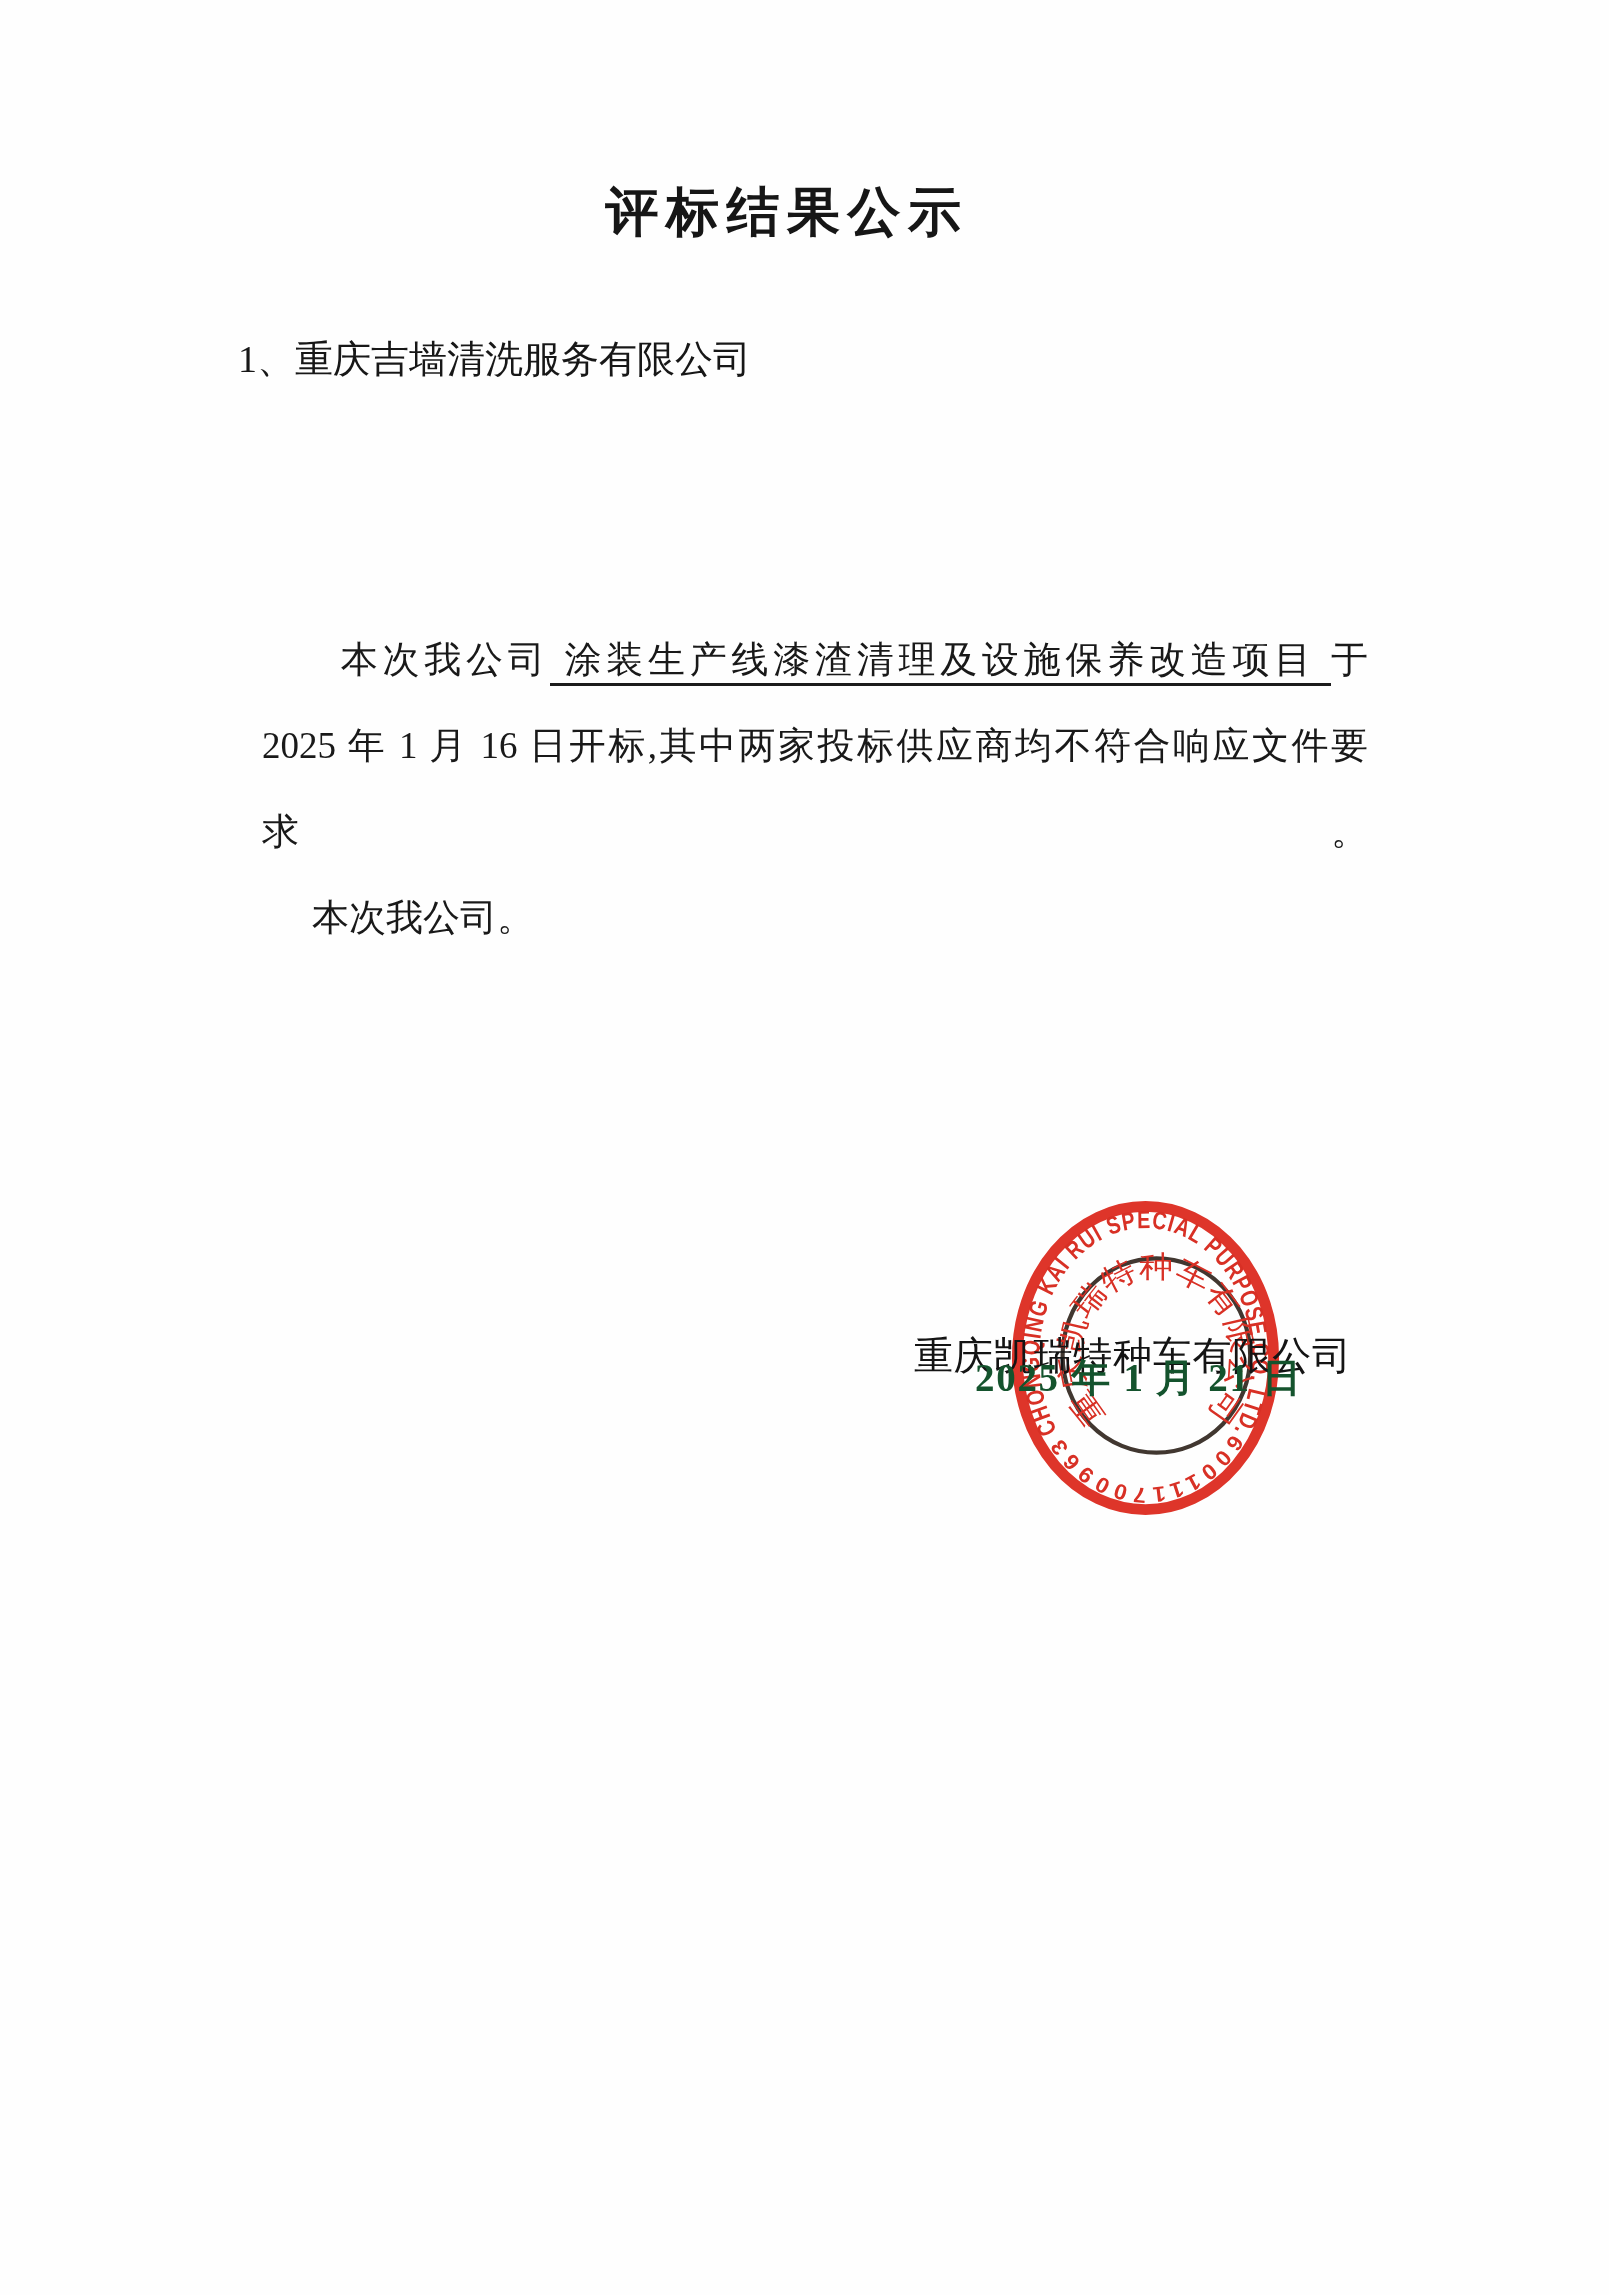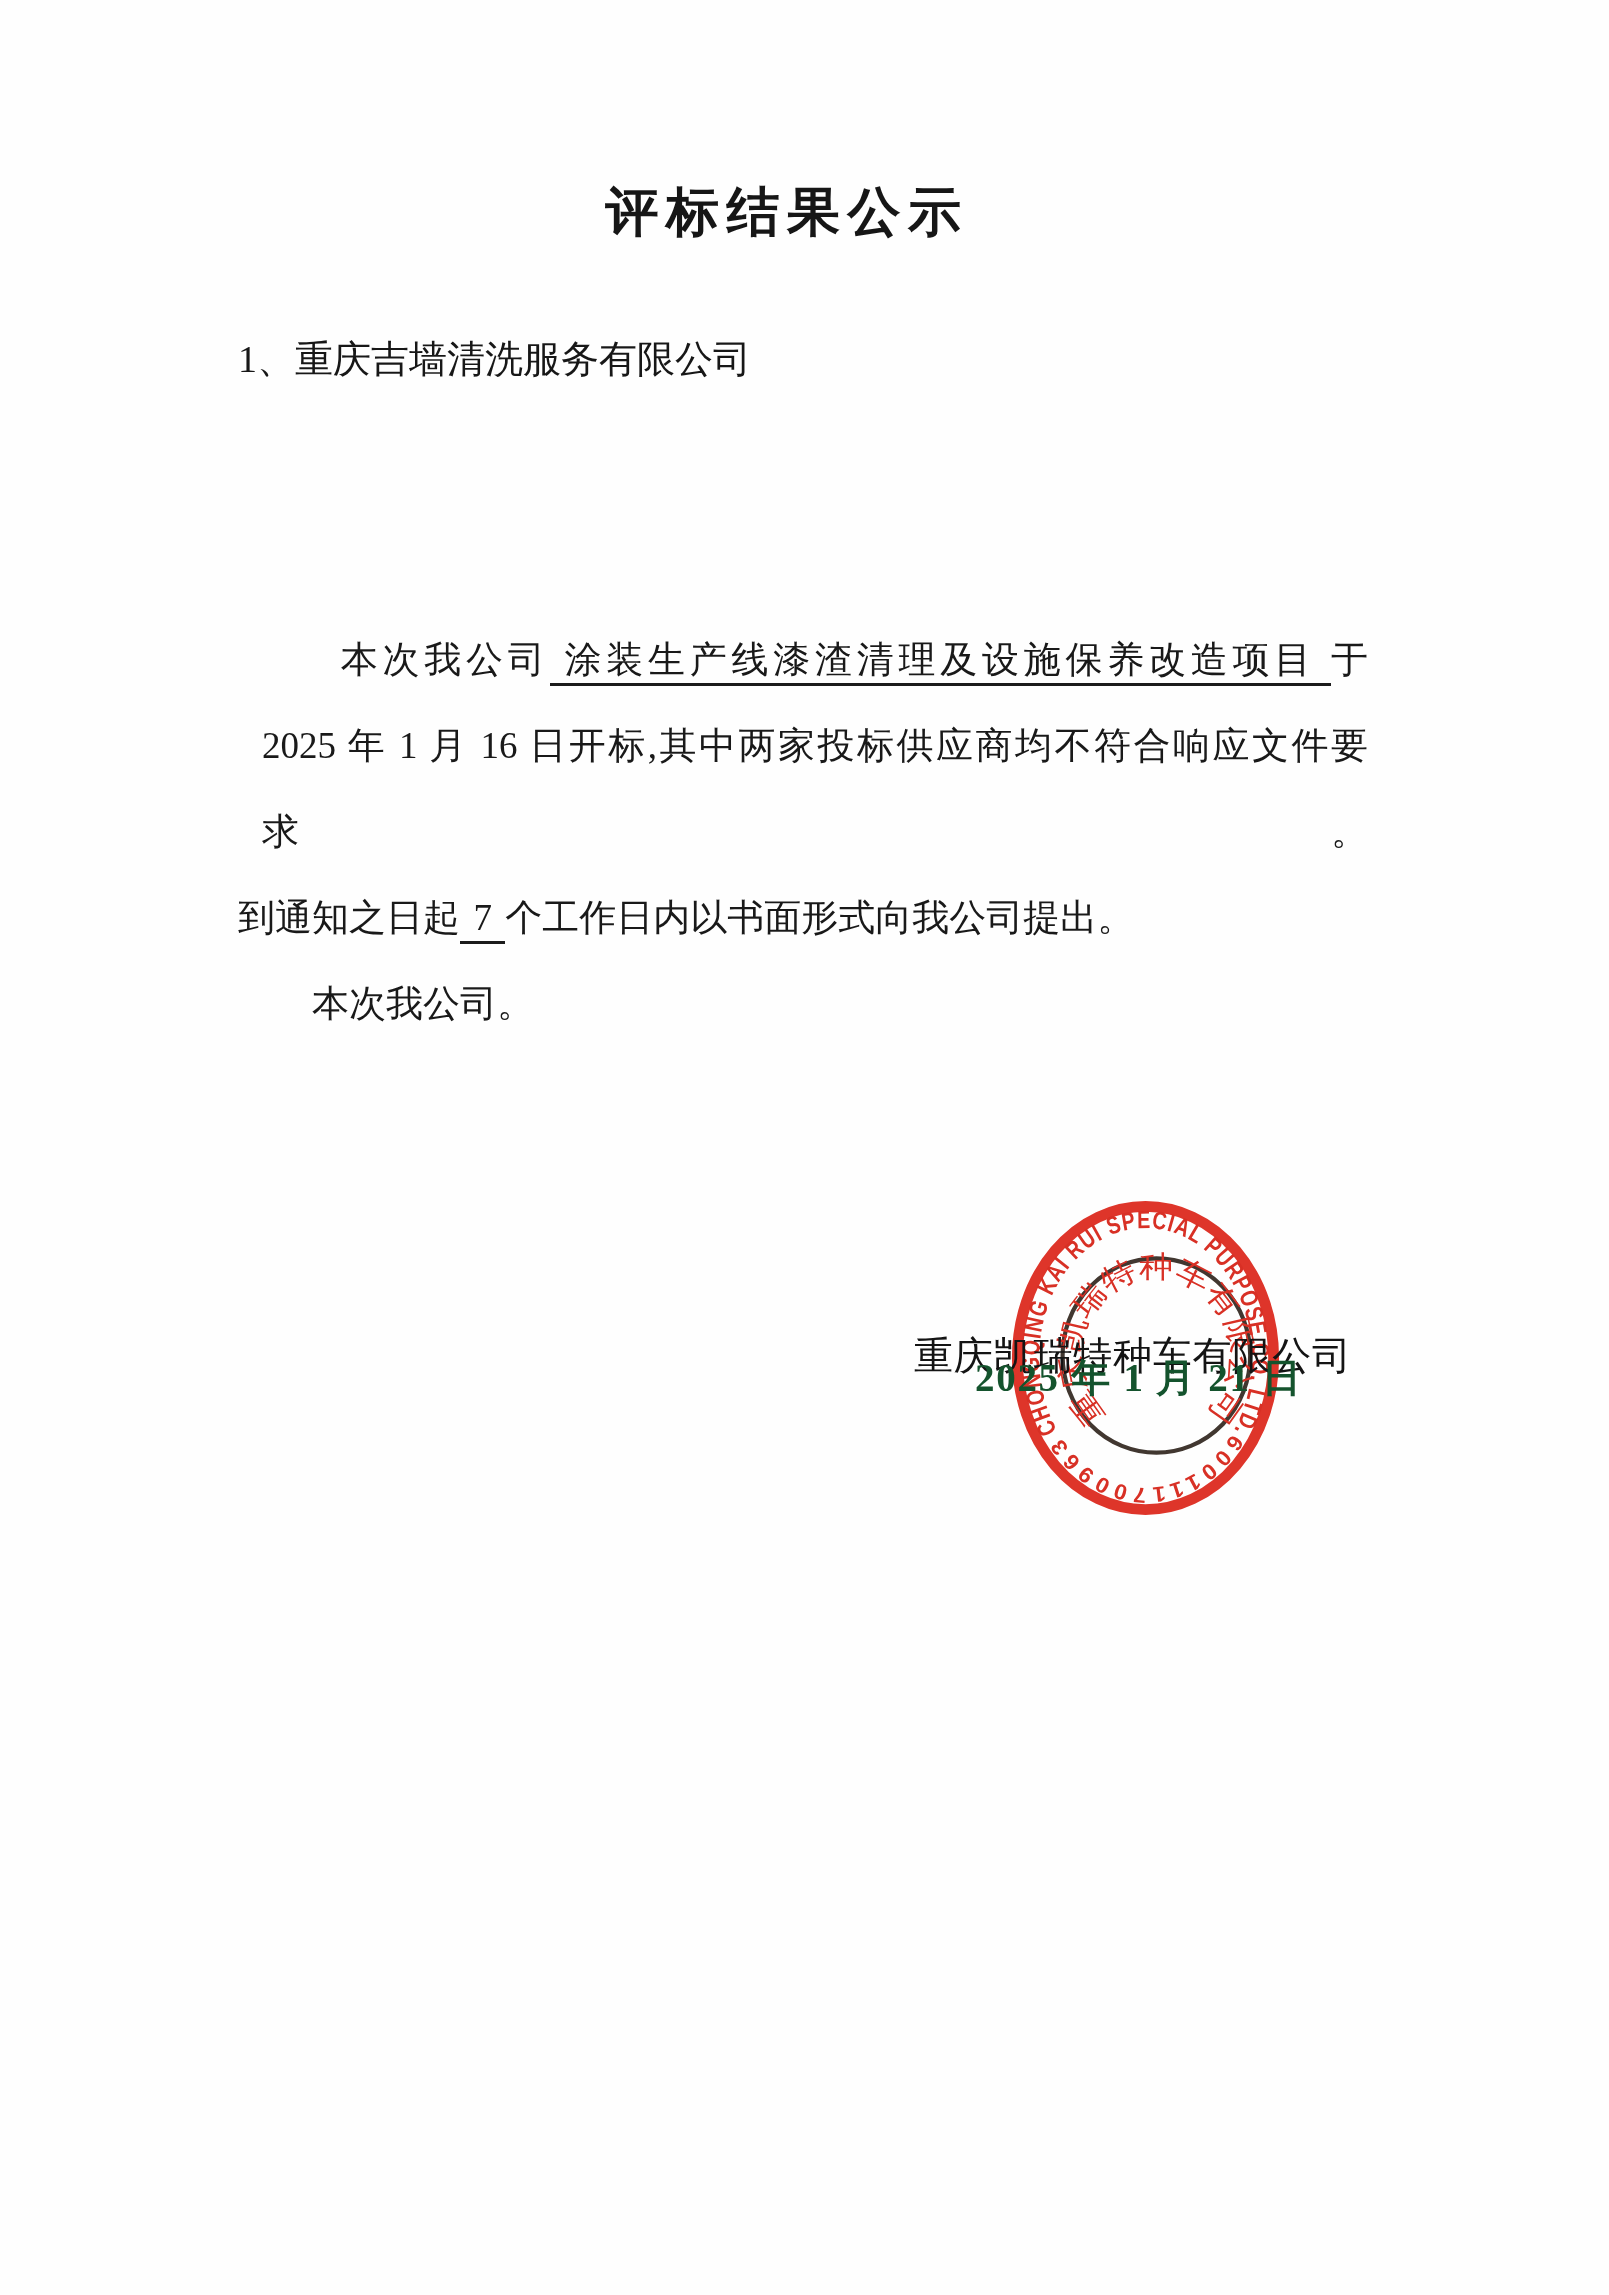--- a/index.html
+++ b/index.html
@@ -90,23 +90,20 @@
       <span>1、</span><span>重庆吉墙清洗服务有限公司</span>
     </div>
   </div>
 
   <div class="body-para">
     <div class="jline">
       <span class="indent"></span><span>本次我公司</span><span class="u-seg">涂装生产线漆渣清理及设施保养改造项目</span><span>于</span>
     </div>
     <div class="jline">2025 年 1 月 16 日开标,其中两家投标供应商均不符合响应文件要求。</div>
     <div>
-      <span>到通知之日起</span><span class="u-days">7</span><span>个工作日内以书面形式向我公司提出。</span>
-    </div>
-    <div>
       <span class="indent"></span><span>本次我公司。</span>
     </div>
   </div>
 
   <div class="sig-company">重庆凯瑞特种车有限公司</div>
 
   <div class="sig-date">2025 年 1 月 21 日</div>
 
   <svg class="seal" viewBox="0 0 400 444">
     <defs>

